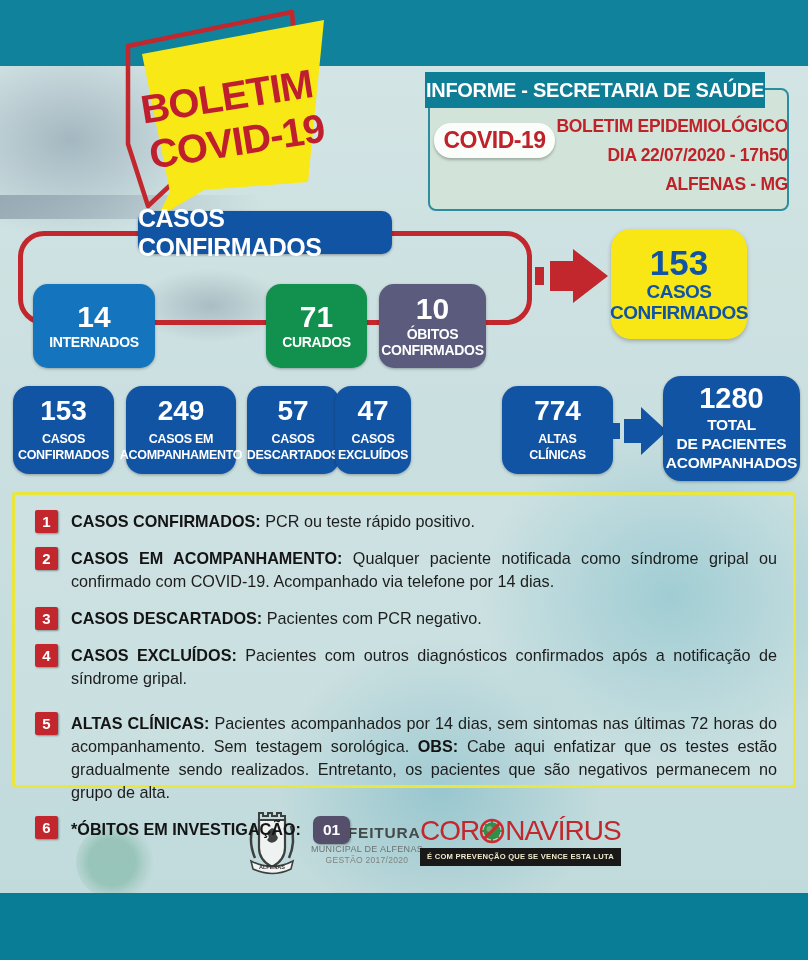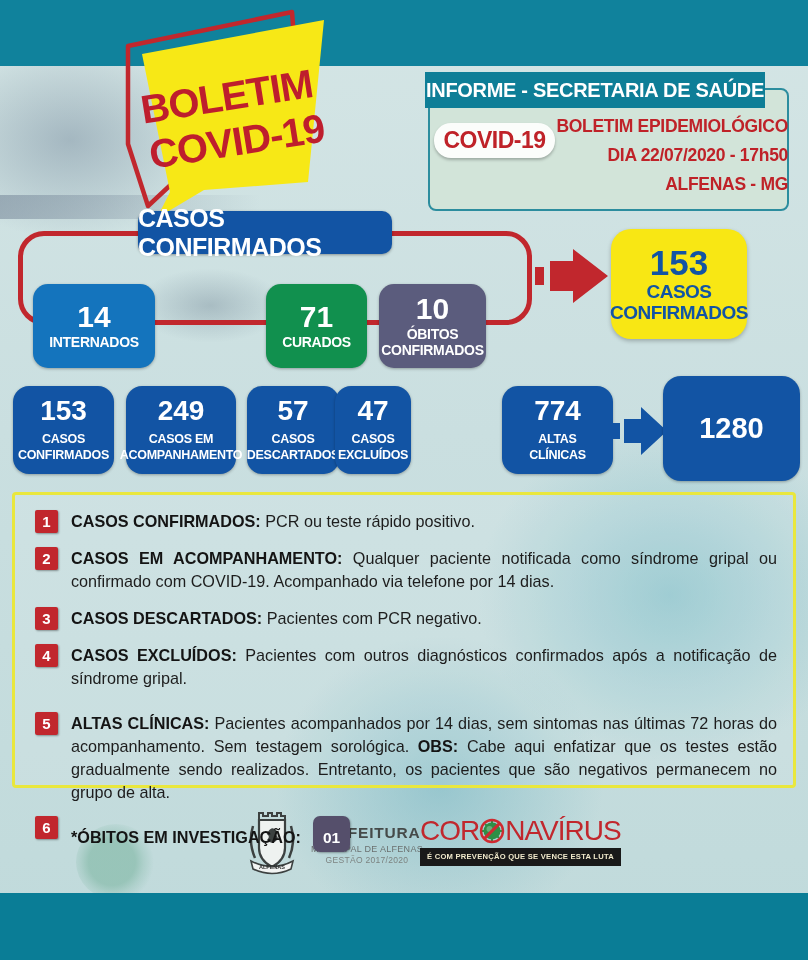--- a/index.html
+++ b/index.html
@@ -87,21 +87,21 @@
   .litem { display:flex; align-items:flex-start; margin-bottom:14px; font-size:16.2px;
     line-height:23px; color:#1d1d1d; }
   .litem .txt { text-align:justify; }
   .litem b { color:#141414; }
   .litem.gap-big { margin-bottom:22px; }
   .litem.gap-sm  { margin-bottom:12px; }
   .lnum { flex:none; width:23px; height:23px; margin-right:13px; background:#c1272d; color:#fff;
     font-weight:bold; font-size:15px; display:flex; align-items:center; justify-content:center;
     border-radius:2px; box-shadow:1px 1px 2px rgba(0,0,0,.35); }
   .badge01 { display:inline-block; background:#554f6b; color:#fff; font-weight:bold; font-size:15.5px;
-    padding:10px 10px 3px; border-radius:7px; margin-left:12px; box-shadow:1px 1px 2px rgba(0,0,0,.3); }
+    padding:2px 10px 3px; border-radius:7px; margin-left:12px; box-shadow:1px 1px 2px rgba(0,0,0,.3); }
 
   .crest { position:absolute; left:243px; top:806px; z-index:2; }
   .pref { position:absolute; left:303px; top:824px; width:128px; text-align:center; z-index:2; }
   .pref-1 { font-size:15.5px; font-weight:bold; color:#454a49; letter-spacing:.8px; }
   .pref-2 { font-size:9px;  color:#6b7170; margin-top:2px; letter-spacing:.3px; }
   .pref-3 { font-size:8.5px; color:#7d8381; margin-top:1px; letter-spacing:.3px; }
 
   .corona { position:absolute; left:420px; top:817px; z-index:2; }
   .corona-word { display:flex; align-items:center; color:#c1272d; font-weight:normal; font-size:28px;
     letter-spacing:-1px; line-height:1; }
@@ -207,20 +207,25 @@
     </div>
   </div>
 
   <svg class="arrow-blue" width="58" height="54" viewBox="0 0 58 54">
     <path d="M0 19 h8 v16 H0 Z" fill="#1254a4"></path>
     <path d="M12 15 h17 V3 L55 27 29 51 V39 H12 Z" fill="#1254a4"></path>
   </svg>
 
   <div class="total-blue">
     <div class="val">1280</div>
+    <div class="lbl">
+      <div>TOTAL</div>
+      <div>DE PACIENTES</div>
+      <div>ACOMPANHADOS</div>
+    </div>
   </div>
 
   <div class="legend">
     <div class="litem">
       <div class="lnum">1</div>
       <div class="txt"><b>CASOS CONFIRMADOS:</b><span> PCR ou teste rápido positivo.</span></div>
     </div>
     <div class="litem">
       <div class="lnum">2</div>
       <div class="txt"><b>CASOS EM ACOMPANHAMENTO:</b><span> Qualquer paciente notificada como síndrome gripal ou confirmado com COVID-19. Acompanhado via telefone por 14 dias.</span></div>

